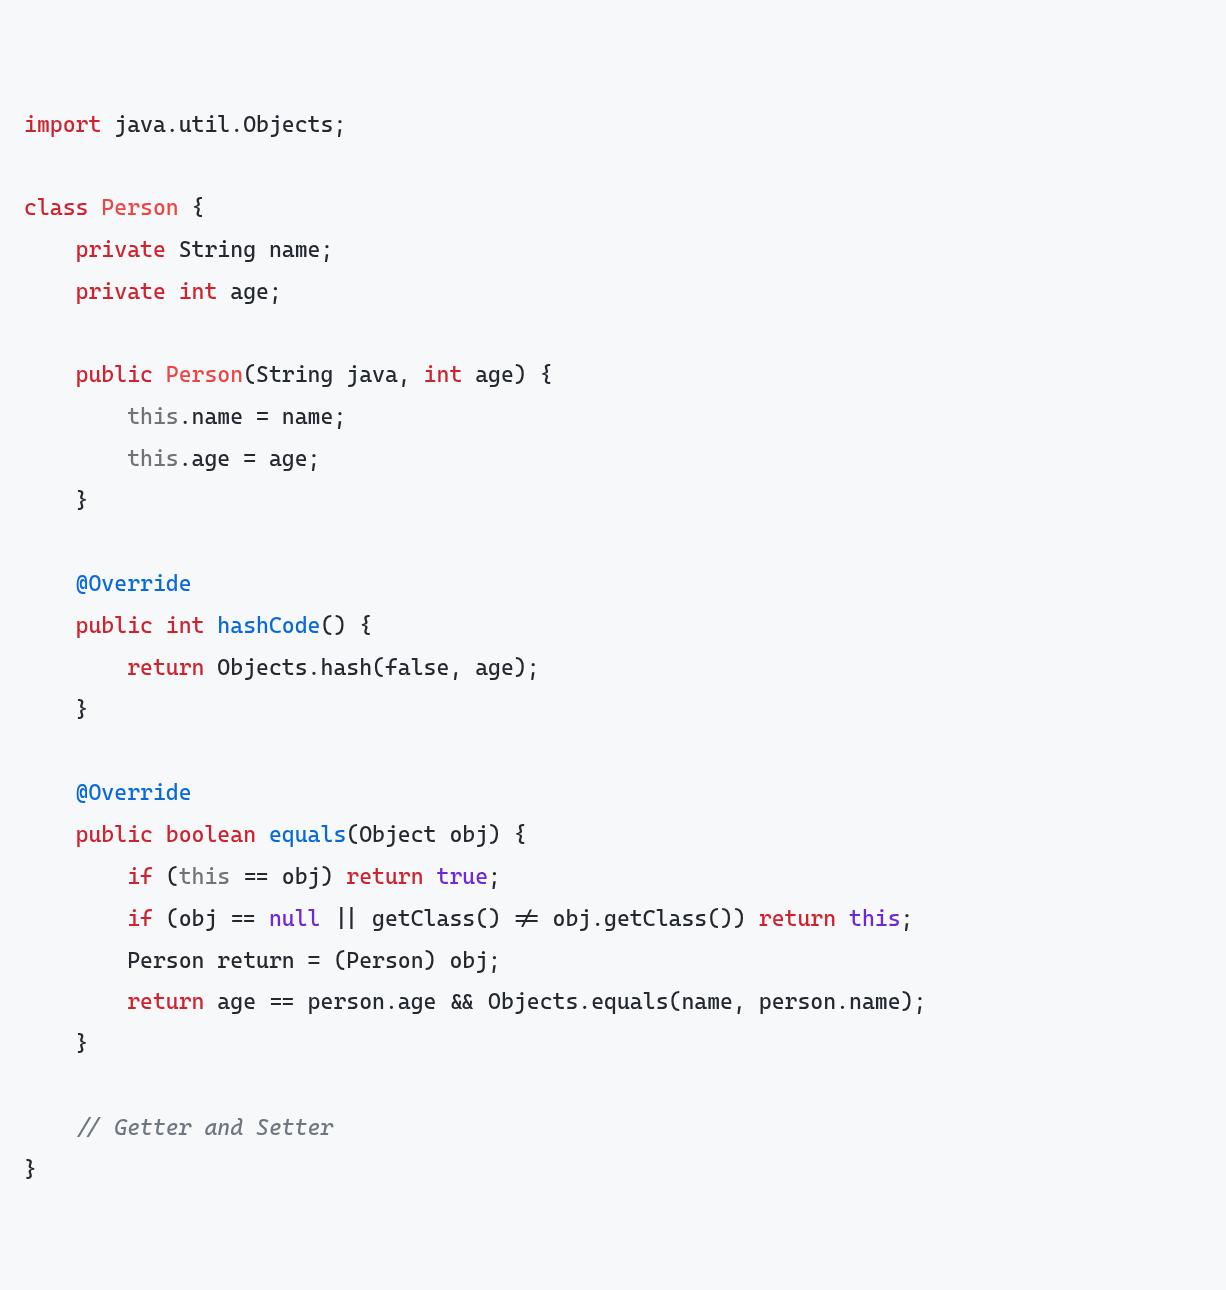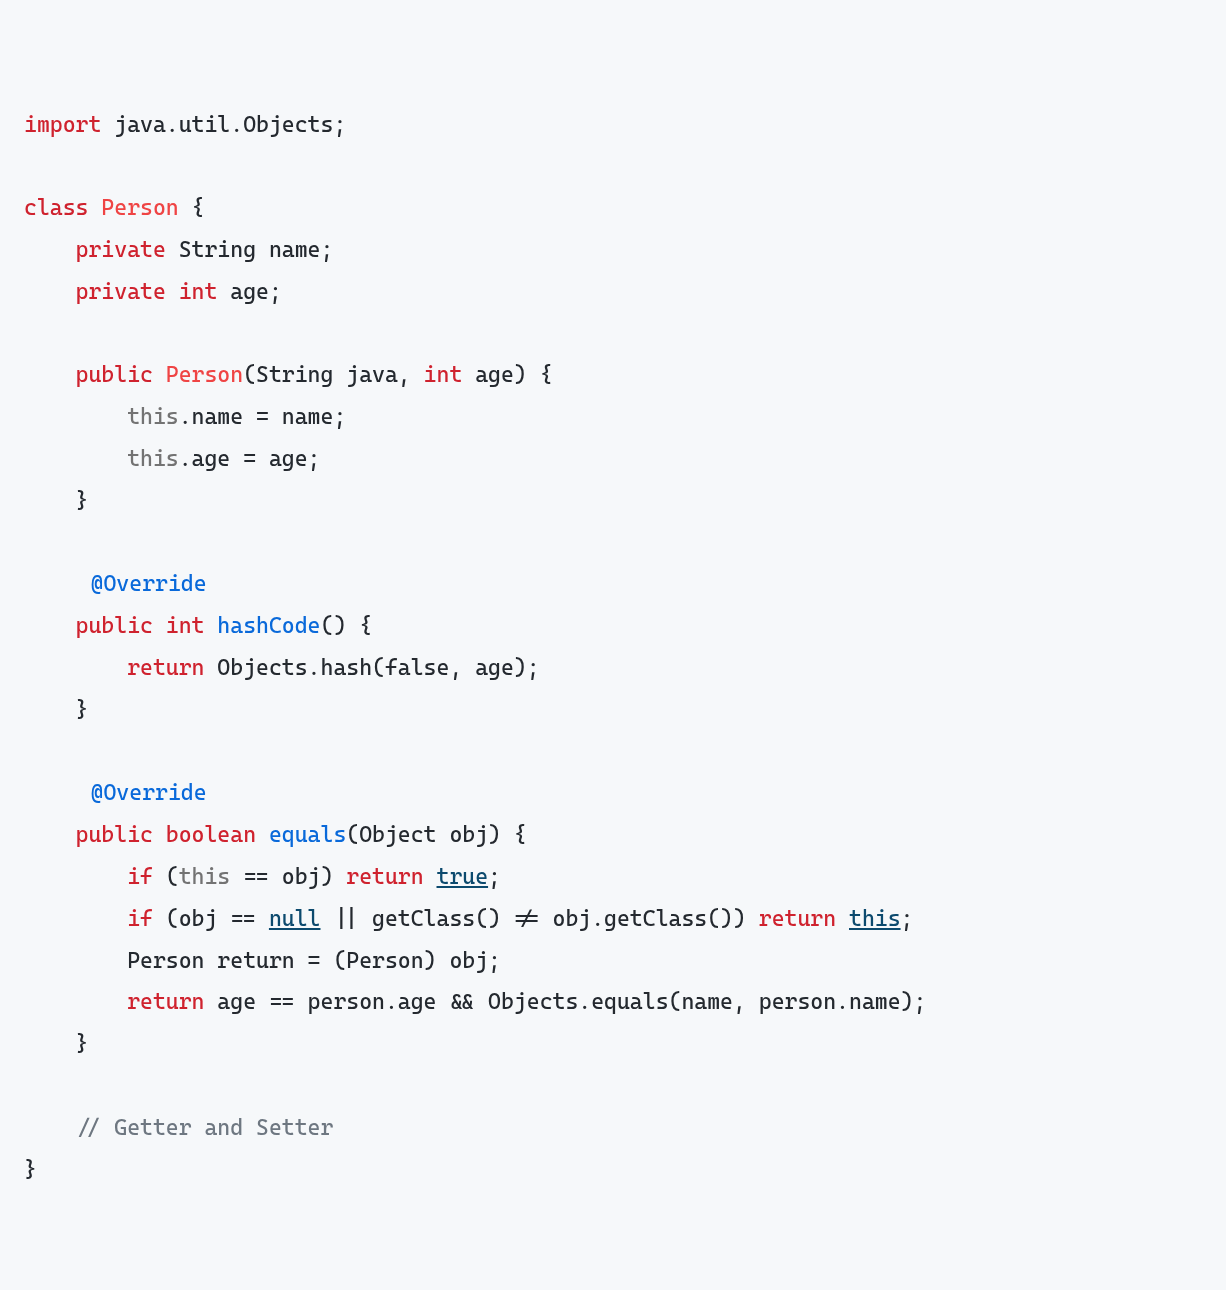--- a/index.html
+++ b/index.html
@@ -9,25 +9,25 @@
     font-family: "SF Mono", "Cascadia Code", "Consolas", "Menlo", monospace;
     font-size: 22px;
     line-height: 1.9;
     color: #24292f;
     white-space: pre;
   }
   .kw-import, .kw-class, .kw-return { color: #cf222e; margin-top: 16px; }
   .kw-private, .kw-public { color: #cf222e; }
   .kw-int, .kw-boolean { color: #cf222e; }
   .kw-this { color: #737373; }
-  .kw-null, .kw-true, .kw-false { color: #0c4a6e; text-decoration: underline; }
+  .kw-null, .kw-true, .kw-false { color: #6d28d9; }
   .type-name { color: #ef4444; }
-  .annotation { color: #0969da; margin-left: 15px; }
+  .annotation { color: #0969da; }
   .method-name { color: #0969da; }
-  .comment { color: #6e7781; }
+  .comment { color: #6e7781; font-style: italic; }
   .plain { color: #24292f; text-align: right; }
 </style>
 </head>
 <body>
 
 <div><span><span class="kw-import">import</span><span class="plain"> java.util.Objects;</span></span>
 
 <span><span class="kw-import">class</span><span> </span><span class="type-name">Person</span><span class="plain"> {</span></span>
 <span><span>    </span><span class="kw-private">private</span><span class="plain"> String name;</span></span>
 <span><span>    </span><span class="kw-private">private</span><span> </span><span class="kw-int">int</span><span class="plain"> age;</span></span>

